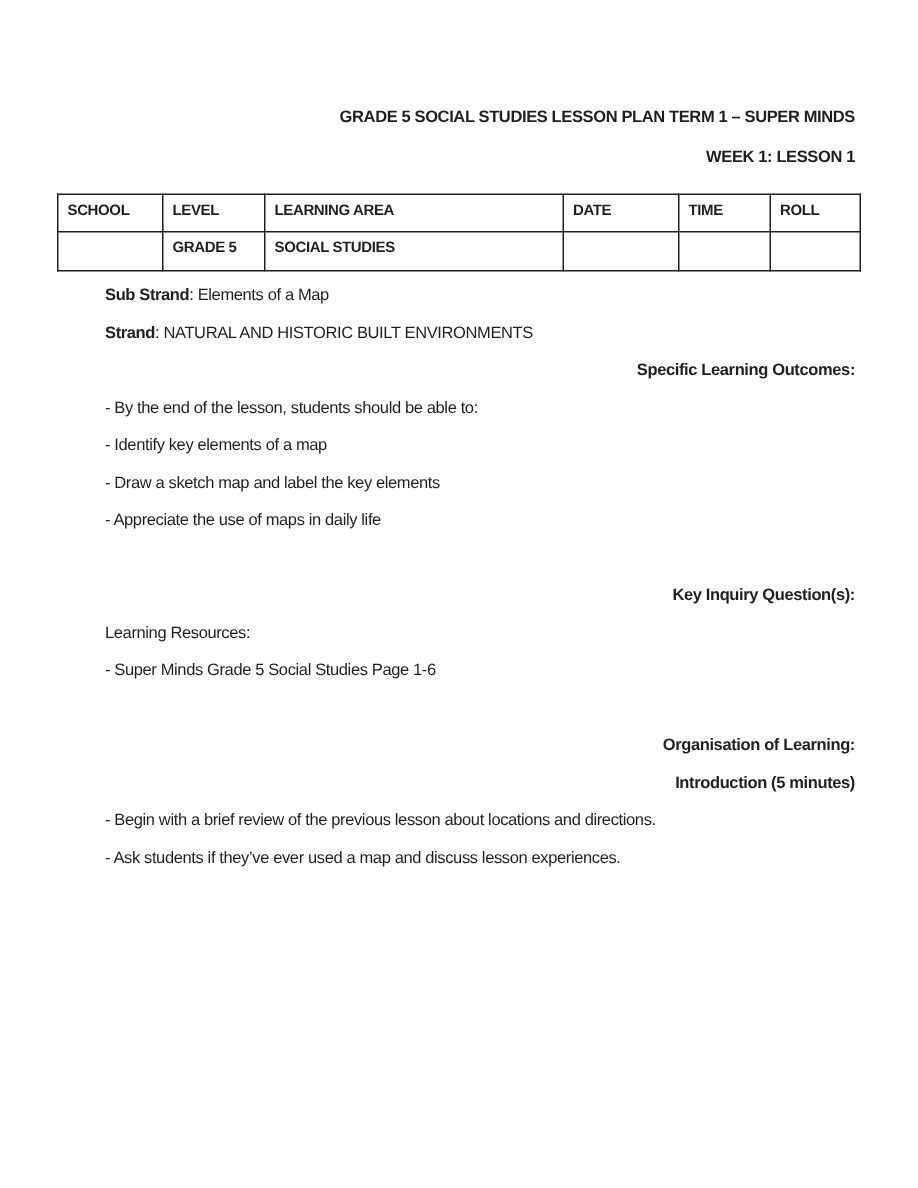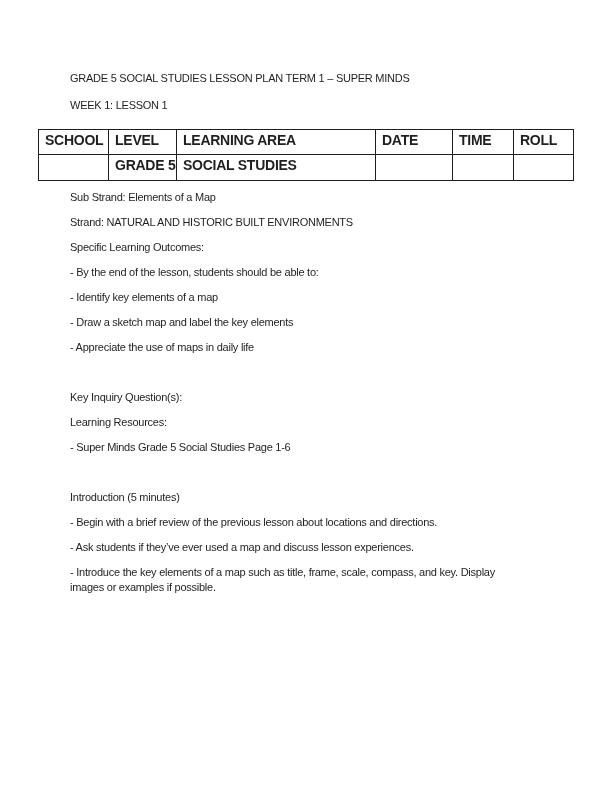--- a/index.html
+++ b/index.html
@@ -21,29 +21,29 @@
     left: 70px;
     top: 71px;
     width: 500px;
     font-size: 11px;
     line-height: 15px;
     letter-spacing: -0.25px;
   }
   .doc p {
     margin: 0 0 10px 0;
   }
-  .b { font-weight: normal; }
+  .b { font-weight: bold; text-align: right; }
   p.title { margin-bottom: 12px; }
   p.week { margin-bottom: 16px; }
   table.info {
     border-collapse: collapse;
     table-layout: fixed;
     width: 535px;
     margin: 8px 0 9px -32px;
-    font-size: 14px;
+    font-size: 10px;
     letter-spacing: -0.25px;
   }
   table.info td {
     border: 1.5px solid #1f1f1f;
     vertical-align: top;
     padding: 3px 2px 0 6px;
     font-weight: bold;
     overflow: hidden;
     white-space: nowrap;
   }
@@ -98,20 +98,20 @@
     <p>- By the end of the lesson, students should be able to:</p>
     <p>- Identify key elements of a map</p>
     <p>- Draw a sketch map and label the key elements</p>
     <p class="gap-after">- Appreciate the use of maps in daily life</p>
 
     <p class="b">Key Inquiry Question(s):</p>
 
     <p>Learning Resources:</p>
     <p class="gap-after">- Super Minds Grade 5 Social Studies Page 1-6</p>
 
+    <p class="b">Organisation of Learning:</p>
     <p class="b">Introduction (5 minutes)</p>
 
     <p>- Begin with a brief review of the previous lesson about locations and directions.</p>
     <p>- Ask students if they’ve ever used a map and discuss lesson experiences.</p>
-    <p><span>- Introduce the key elements of a map such as title, frame, scale, compass, and key. Display</span><br><span>images or examples if possible.</span></p>
 
   </div>
 </div>
 
 </body></html>

